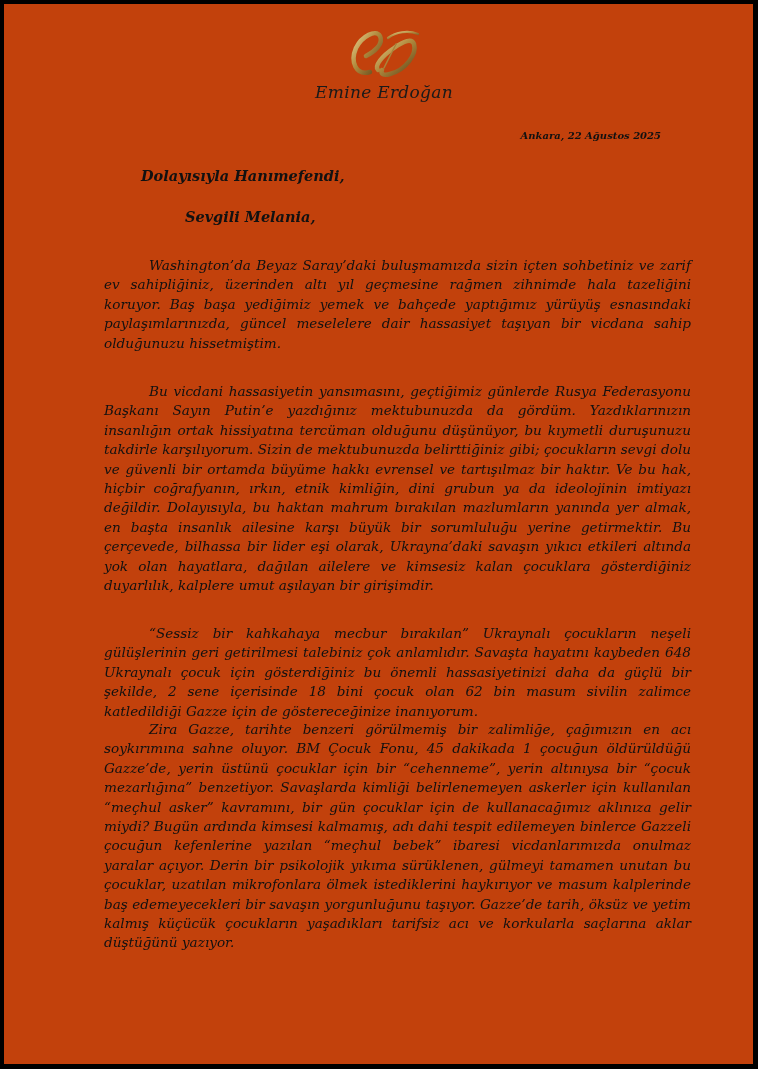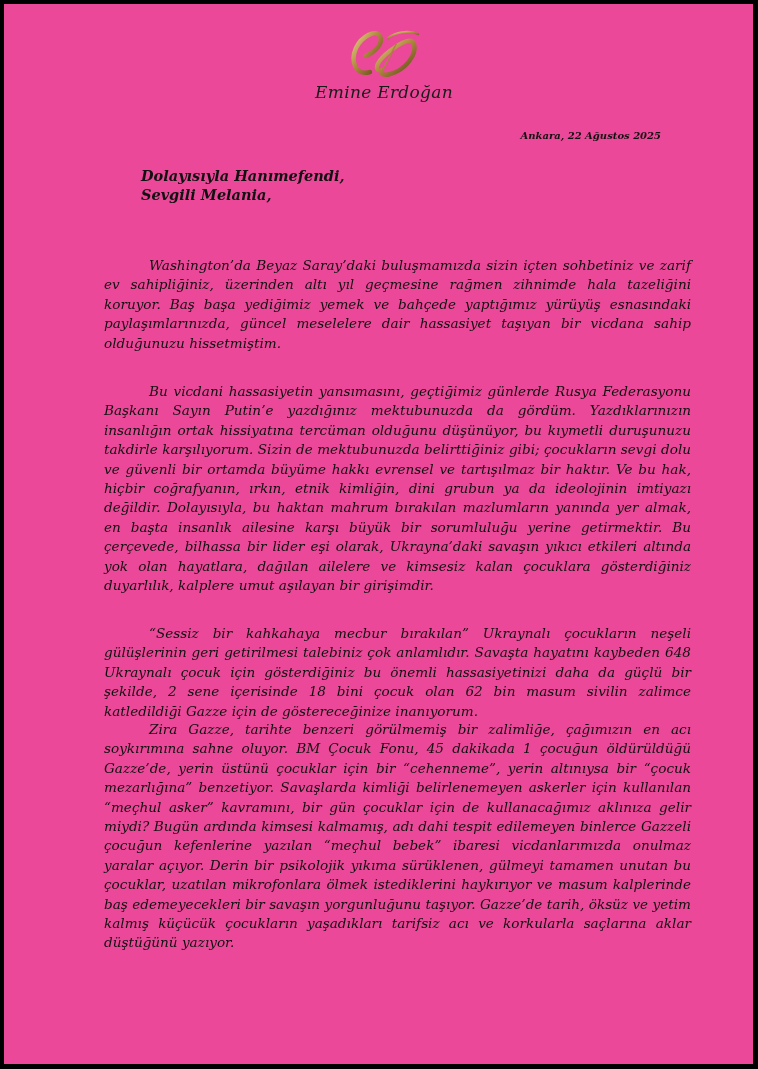--- a/index.html
+++ b/index.html
@@ -15,21 +15,21 @@
     }
     .frame {
       position: absolute;
       left: 0; top: 0;
       width: 758px; height: 1069px;
       box-sizing: border-box;
       border-top: 4px solid #000;
       border-left: 4px solid #000;
       border-right: 5px solid #000;
       border-bottom: 5px solid #000;
-      background: #ec4899;
+      background: #c2410c;
     }
     .logo {
       position: absolute;
       left: 300px;
       top: 22px;
       width: 160px;
       height: 90px;
     }
     .logo svg { display: block; }
     .logo-name {
@@ -56,21 +56,21 @@
     .salutation {
       position: absolute;
       left: 137px;
       font-family: "DejaVu Serif", serif;
       font-weight: bold;
       font-style: italic;
       font-size: 14.5px;
       color: #111;
     }
     .sal1 { top: 163px; }
-    .sal2 { top: 182px; }
+    .sal2 { top: 204px; margin-left: 44px; }
     .greeting {
       position: absolute;
       left: 137px;
       top: 218px;
       font-family: "DejaVu Serif", serif;
       font-style: italic;
       font-size: 14.3px;
       color: #111;
     }
     .body-text {

